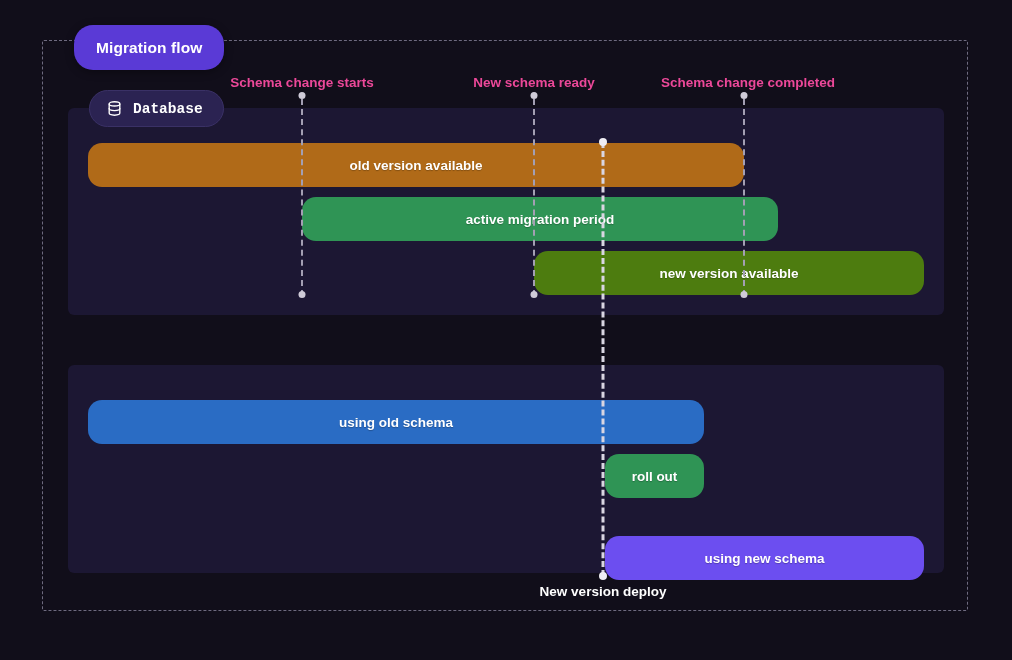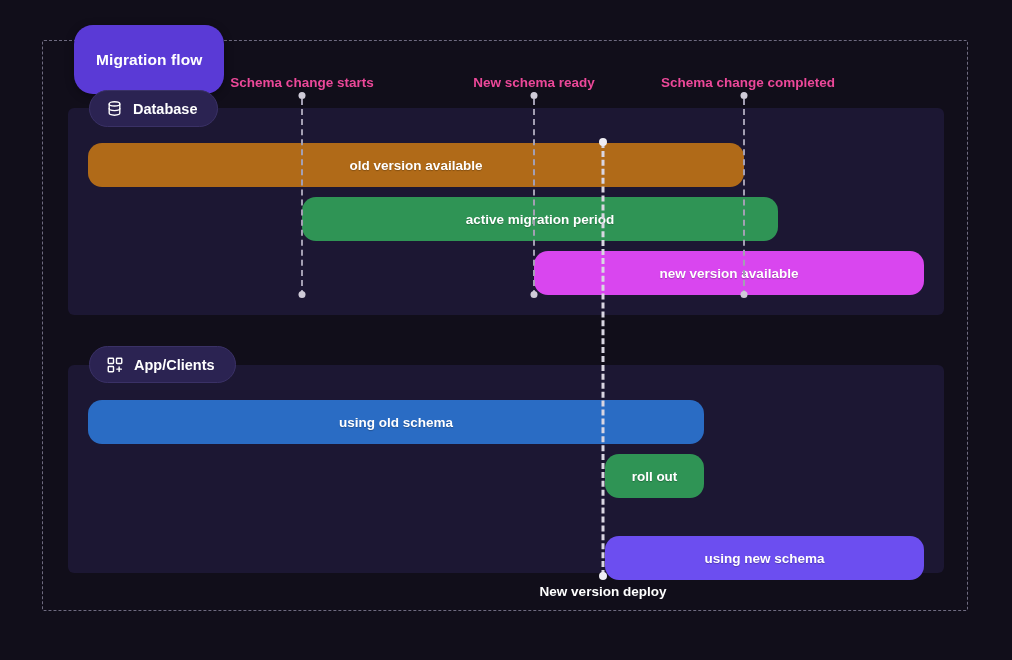--- a/index.html
+++ b/index.html
@@ -33,21 +33,21 @@
     border: 1.5px dashed #6f6b80;
     border-radius: 2px;
     box-sizing: border-box;
   }
 
   .flow-badge {
     position: absolute;
     left: 74px;
     top: 25px;
     height: 37px;
-    padding: 16px 22px;
+    padding: 4px 22px;
     display: flex;
     align-items: center;
     background: #5a3ad6;
     border-radius: 19px;
     font-size: 15.5px;
     font-weight: bold;
     letter-spacing: .1px;
     z-index: 6;
     box-shadow: 0 2px 8px rgba(0,0,0,.35);
   }
@@ -71,21 +71,21 @@
     align-items: center;
     gap: 10px;
     background: #2b2352;
     border: 1px solid #3a3166;
     border-radius: 19px;
     font-size: 14.5px;
     font-weight: bold;
     z-index: 6;
     box-sizing: border-box;
   }
-  .badge-db  { left: 89px; top: 90px; }
+  .badge-db  { left: 89px; top: 90px; font-family: Liberation Mono, monospace; }
   .badge-app { left: 89px; top: 346px; }
   .lane-badge svg { display: block; }
 
   
   .marker {
     position: absolute;
     z-index: 4;
   }
   .marker .m-label {
     position: absolute;
@@ -168,31 +168,20 @@
         <ellipse cx="12" cy="5.5" rx="7.5" ry="3"></ellipse>
         <path d="M4.5 5.5v13c0 1.66 3.36 3 7.5 3s7.5-1.34 7.5-3v-13"></path>
         <path d="M4.5 12c0 1.66 3.36 3 7.5 3s7.5-1.34 7.5-3"></path>
       </svg>
     </span>
     <span>Database</span>
   </div>
 
   <div class="lane lane-app"></div>
 
-  <div class="lane-badge badge-app">
-    <span>
-      <svg width="18" height="18" viewBox="0 0 24 24" fill="none" stroke="#ffffff" stroke-width="1.9" stroke-linecap="round" stroke-linejoin="round">
-        <rect x="3" y="3" width="7" height="7" rx="1"></rect>
-        <rect x="14" y="3" width="7" height="7" rx="1"></rect>
-        <rect x="3" y="14" width="7" height="7" rx="1"></rect>
-        <path d="M17.5 14.5v6M14.5 17.5h6"></path>
-      </svg>
-    </span>
-    <span>App/Clients</span>
-  </div>
 
   <div class="marker">
     <div class="m-label" style="left:302px; top:75px;">Schema change starts</div>
     <div class="m-dot" style="left:302px; top:92px;"></div>
     <div class="m-line" style="left:302px; top:99px; height:197px;"></div>
     <div class="m-dot" style="left:302px; top:291px;"></div>
   </div>
 
   <div class="marker">
     <div class="m-label" style="left:534px; top:75px;">New schema ready</div>
@@ -209,21 +198,21 @@
   </div>
 
   <div class="bar" style="left:88px; top:143px; width:656px; height:44px; background:#b06a18;">
     <span>old version available</span>
   </div>
 
   <div class="bar" style="left:302px; top:197px; width:476px; height:44px; background:#2f9455;">
     <span>active migration period</span>
   </div>
 
-  <div class="bar" style="left:534px; top:251px; width:390px; height:44px; background:#d946ef;">
+  <div class="bar" style="left:534px; top:251px; width:390px; height:44px; background:#4d7c0f;">
     <span>new version available</span>
   </div>
 
   <div class="bar" style="left:605px; top:454px; width:99px; height:44px; background:#2f9455;">
     <span>roll out</span>
   </div>
 
   <div class="bar" style="left:88px; top:400px; width:616px; height:44px; background:#2a6cc4;">
     <span>using old schema</span>
   </div>

